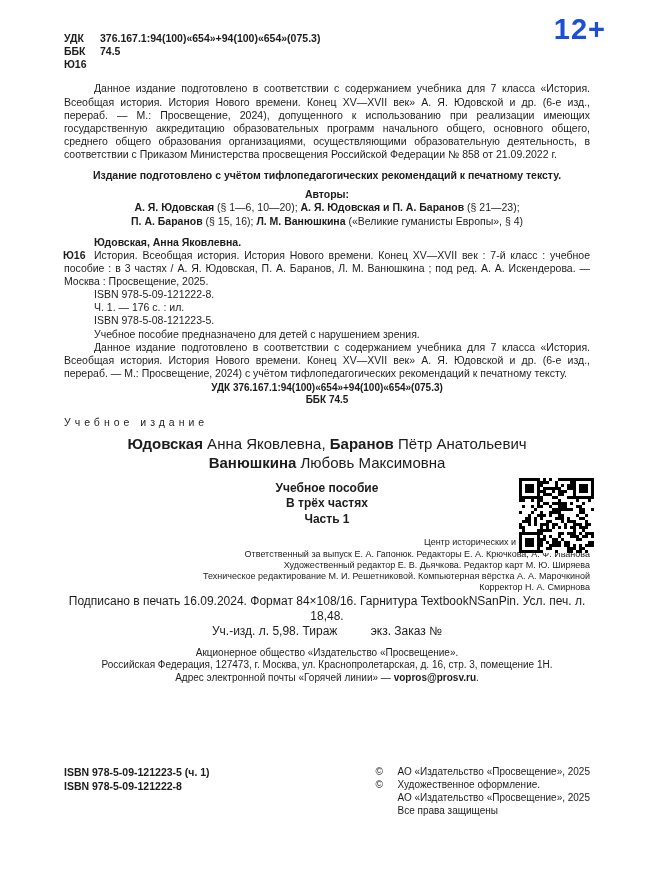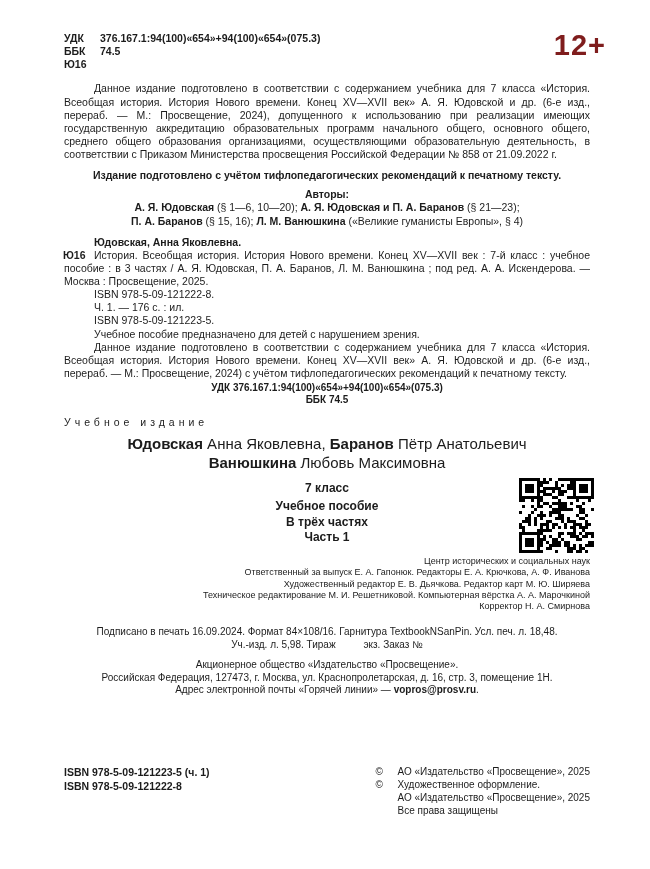--- a/index.html
+++ b/index.html
@@ -14,22 +14,22 @@
     font-size:10.5px;
     line-height:1.25;
     overflow:hidden;
   }
   .b{font-weight:bold;}
   .just{text-align:justify;}
   .indent{text-indent:30px;}
   .pre{white-space:pre-wrap;}
 
   .age-badge{
-    position:absolute;top:27px;right:44px;
-    font-size:29px;font-weight:600;letter-spacing:1px;color:#7f1d1d;
+    position:absolute;top:11px;right:44px;
+    font-size:29px;font-weight:600;letter-spacing:1px;color:#1d4ed8;
   }
 
   .class-block{font-weight:bold;}
   .class-row{display:flex;}
   .class-row .lbl{width:36px;flex:0 0 36px;}
 
   .intro{margin-top:11px;}
   .tiflo{margin:8px auto 0;max-width:470px;font-weight:bold;text-align:center;}
   .authors-head{margin-top:6px;font-weight:bold;text-align:center;}
   .authors-lines{text-align:center;}
@@ -42,21 +42,21 @@
   .edition-type{margin-top:10px;letter-spacing:4px;}
 
   .names{margin-top:6px;text-align:center;font-size:15px;line-height:1.25;}
 
   .title-block{margin-top:12px;text-align:center;font-weight:bold;}
   .title-line{font-size:15px;line-height:1.25;}
   .title-sub{font-size:13px;line-height:1.3;}
   .subtitle-block{margin-top:8px;text-align:center;font-weight:bold;font-size:12px;line-height:1.3;}
 
   .credits{margin-top:10px;text-align:right;font-size:9px;line-height:1.25;color:#222;}
-  .print-info{margin-top:14px;text-align:center;font-size:10px;line-height:1.25;}
+  .print-info{margin-top:0;text-align:center;font-size:12px;line-height:1.25;}
   .publisher{margin-top:8px;text-align:center;font-size:10px;line-height:1.25;}
 
   .qr{position:absolute;top:478px;right:56px;width:75px;height:75px;}
 
   .footer{
     position:absolute;left:64px;right:60px;bottom:52px;
     display:flex;justify-content:space-between;align-items:flex-start;
   }
   .footer-isbn{font-weight:bold;font-size:10.5px;line-height:1.35;}
   .footer-copy{font-size:10px;line-height:1.3;}
@@ -91,35 +91,34 @@
   <div class="authors-head">Авторы:</div>
   <div class="authors-lines"><span style="font-weight: bold;">А. Я. Юдовская</span><span> (§ 1—6, 10—20); </span><span style="font-weight: bold;">А. Я. Юдовская и П. А. Баранов</span><span> (§ 21—23);</span></div>
   <div class="authors-lines"><span style="font-weight: bold;">П. А. Баранов</span><span> (§ 15, 16); </span><span style="font-weight: bold;">Л. М. Ванюшкина</span><span> («Великие гуманисты Европы», § 4)</span></div>
 
   <div class="biblio">
     <div class="margin-code">Ю16</div>
     <div class="b indent">Юдовская, Анна Яковлевна.</div>
     <p class="just indent" style="margin:0;">История. Всеобщая история. История Нового времени. Конец XV—XVII век : 7-й класс : учебное пособие : в 3 частях / А. Я. Юдовская, П. А. Баранов, Л. М. Ванюшкина ; под ред. А. А. Искендерова. — Москва : Просвещение, 2025.</p>
     <div class="indent">ISBN 978-5-09-121222-8.</div>
     <div class="indent">Ч. 1. — 176 с. : ил.</div>
-    <div class="indent">ISBN 978-5-09-121223-5.</div>
+    <div class="indent">ISBN 978-5-08-121223-5.</div>
     <div class="indent">Учебное пособие предназначено для детей с нарушением зрения.</div>
     <p class="just indent" style="margin:0;">Данное издание подготовлено в соответствии с содержанием учебника для 7 класса «История. Всеобщая история. История Нового времени. Конец XV—XVII век» А. Я. Юдовской и др. (6-е изд., перераб. — М.: Просвещение, 2024) с учётом тифлопедагогических рекомендаций к печатному тексту.</p>
     <div class="udk-right">УДК 376.167.1:94(100)«654»+94(100)«654»(075.3)</div>
     <div class="udk-right" style="margin-top:0;">ББК 74.5</div>
   </div>
 
   <div class="edition-type">Учебное издание</div>
 
   <div class="names"><span style="font-weight: bold;">Юдовская</span><span> Анна Яковлевна, </span><span style="font-weight: bold;">Баранов</span><span> Пётр Анатольевич</span></div>
   <div class="names" style="margin-top:0;"><span style="font-weight: bold;">Ванюшкина</span><span> Любовь Максимовна</span></div>
 
 
   <div class="subtitle-block">
-    <div style="margin-bottom:3px;">7 класс</div>
     <div>Учебное пособие</div>
     <div>В трёх частях</div>
     <div>Часть 1</div>
   </div>
 
   <div class="qr"><svg width="75" height="75" viewBox="0 0 75 75" xmlns="http://www.w3.org/2000/svg">
         <rect width="75" height="75" fill="#fff"></rect>
         <rect x="24" y="0" width="3" height="3" fill="#000"></rect>
         <rect x="30" y="0" width="3" height="3" fill="#000"></rect>
         <rect x="39" y="0" width="3" height="3" fill="#000"></rect>

